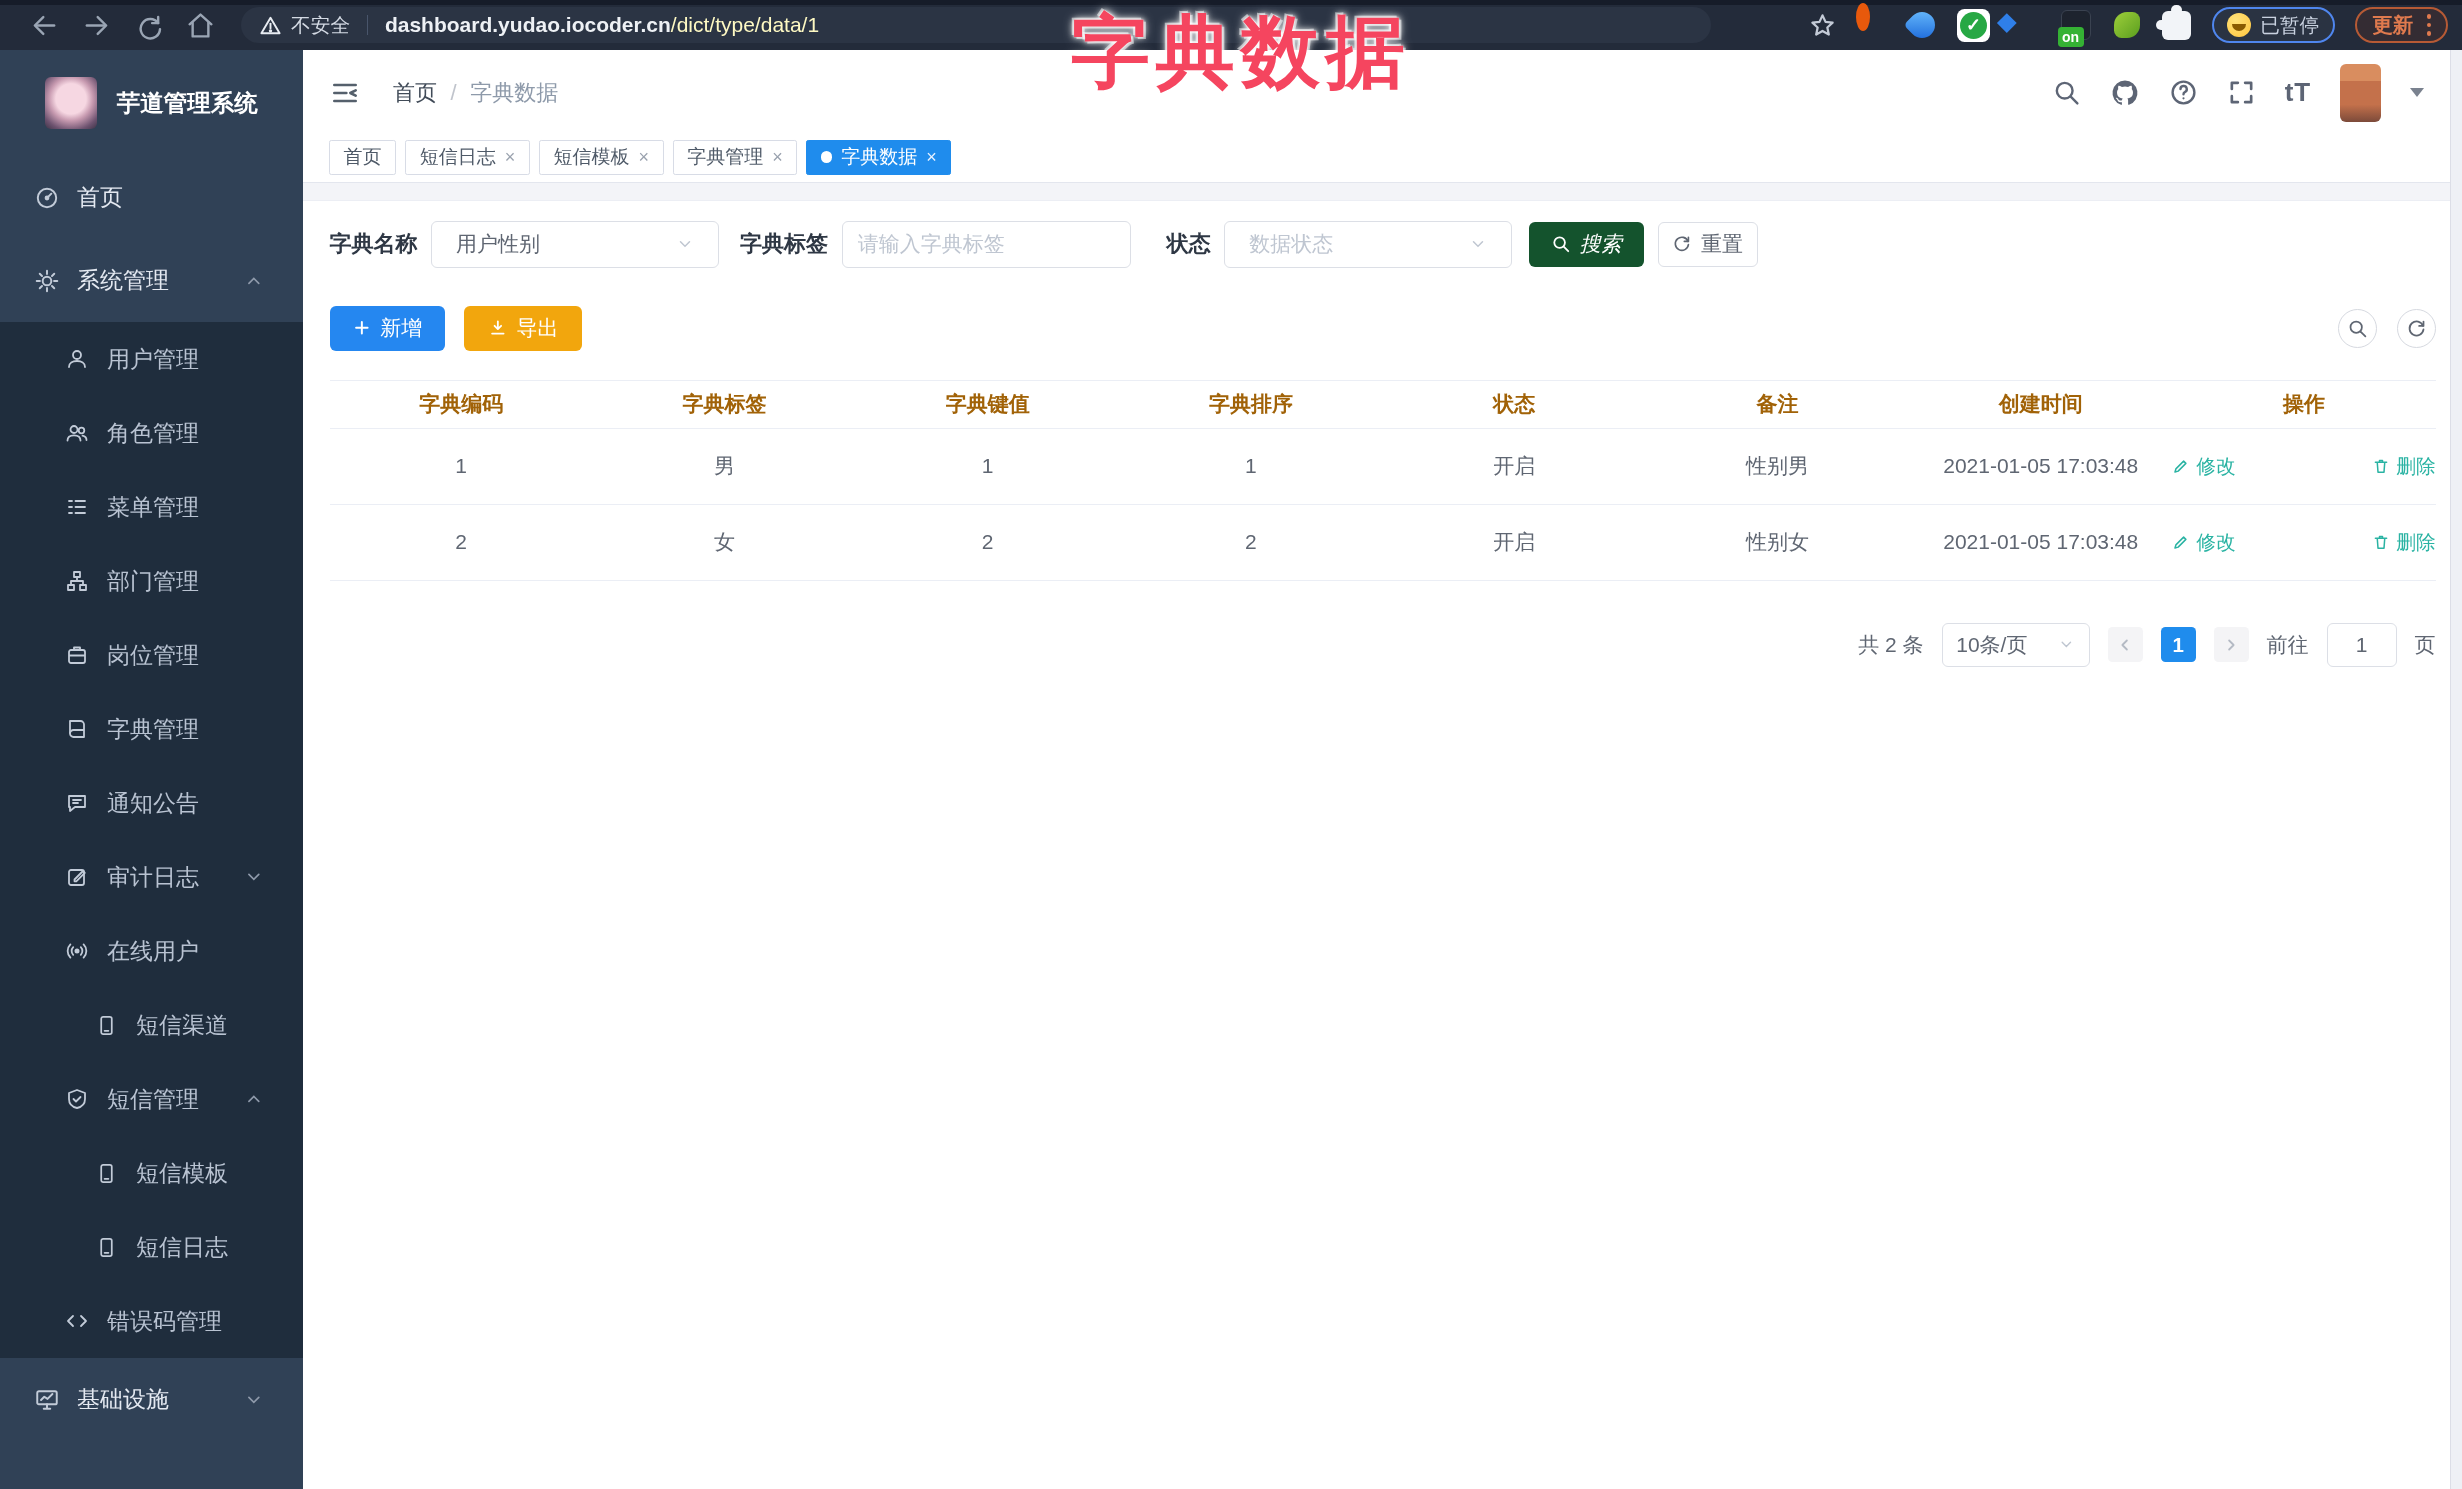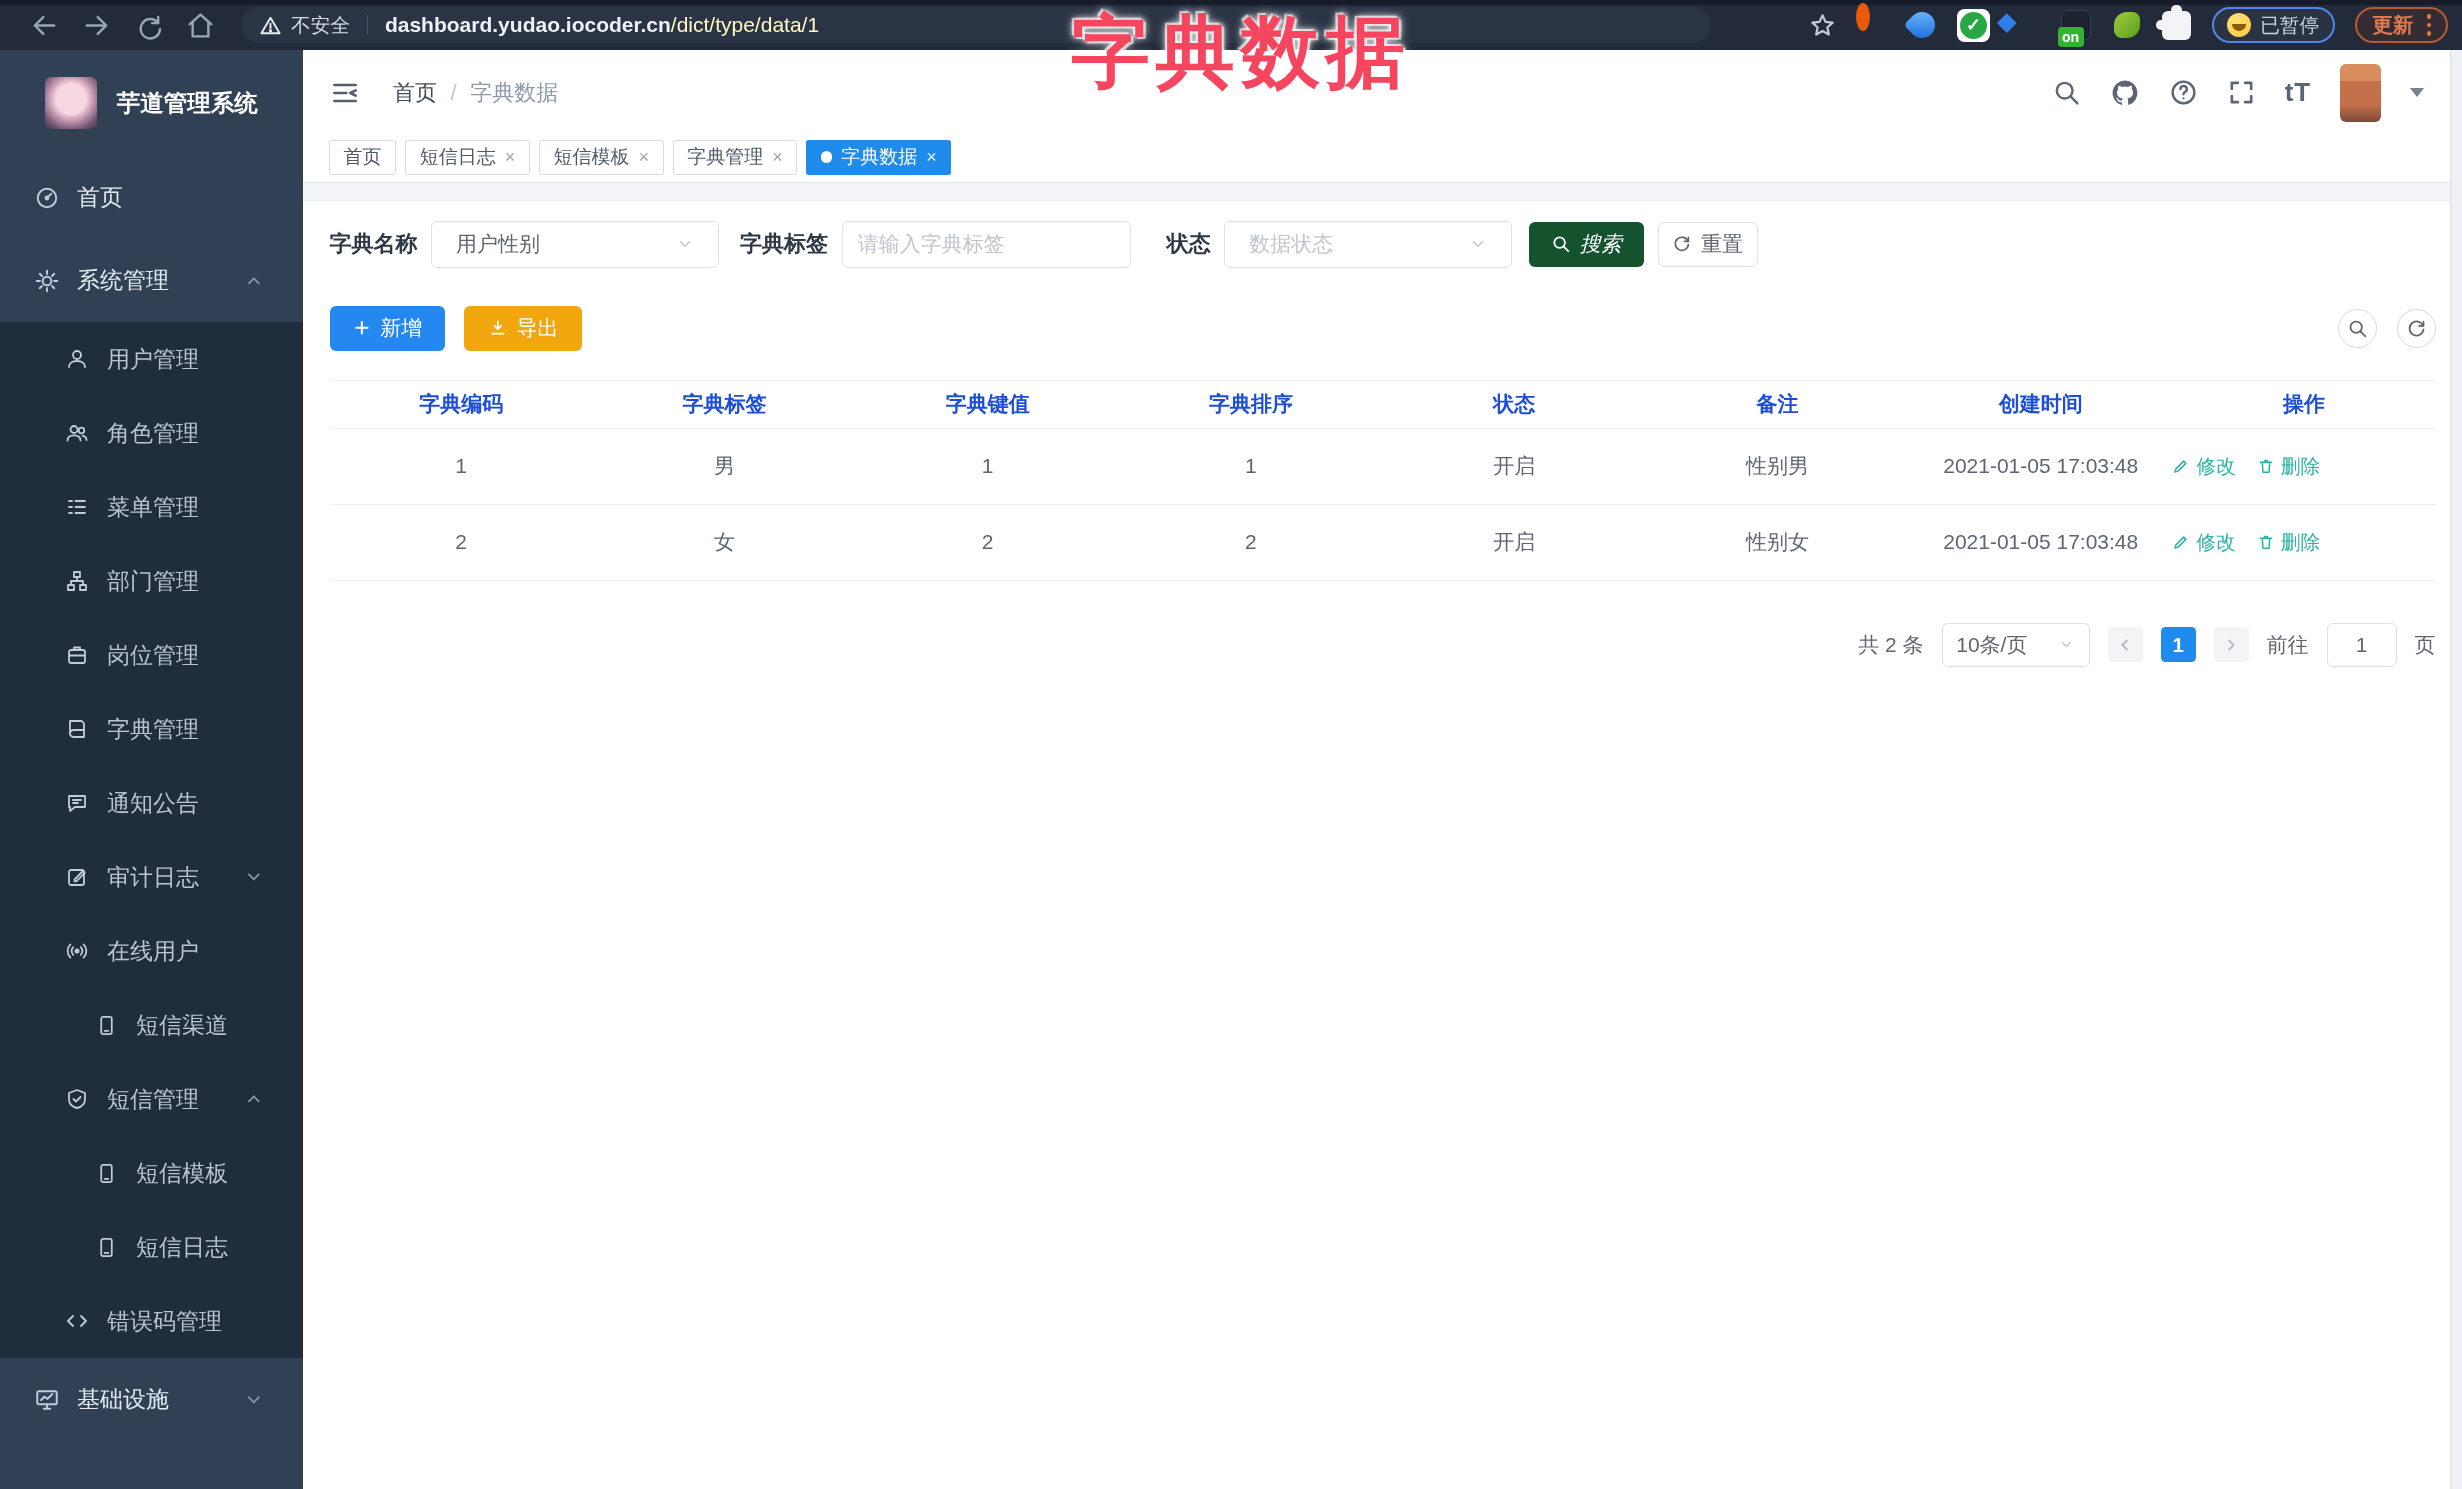--- a/index.html
+++ b/index.html
@@ -118,23 +118,23 @@
   .action-row{ margin-top:38px; display:flex; align-items:center; }
   .btn-add{ width:115px; background:#2587f0; color:#fff; }
   .btn-export{ width:118px; background:#f2a60d; color:#fff; margin-left:19.7px; }
   .right-tools{ margin-left:auto; display:flex; gap:19.7px; }
   .iconbtn{ width:39px; height:39px; border-radius:50%; border:0.8px solid #d6d9e0; background:#fff;
     color:#5f6672; display:flex; align-items:center; justify-content:center; }
 
   .table{ margin-top:29px; border-top:0.8px solid #ebeef5; }
   .t-head, .t-row{ display:grid; grid-template-columns:repeat(8,1fr); align-items:center; text-align:center; }
   .t-head{ height:48px; border-bottom:0.8px solid #ebeef5; }
-  .t-head .th{ font-size:21px; font-weight:700; color:#1d4ed8;text-align:center; }
+  .t-head .th{ font-size:21px; font-weight:700; color:#a16207;text-align:center; }
   .t-row{ height:76px; border-bottom:0.8px solid #ebeef5; font-size:21px; color:#5f6672; }
-  .op-cell{ display:flex; justify-content:flex-start; gap:21px; }
+  .op-cell{ display:flex; justify-content:space-between; gap:21px; }
   .op-link{ color:#2ab3a3; font-size:19.7px; display:flex; align-items:center; gap:6px; cursor:pointer; }
 
   .pagination{ margin-top:42px; display:flex; justify-content:flex-end; align-items:center; gap:18px; font-size:21px; color:#5f6672; }
   .pg-size{ width:148px; height:44px; border:0.8px solid #dcdfe6; border-radius:6px; background:#fff;
     display:flex; align-items:center; justify-content:space-between; padding:0 13.6px; color:#5f6672; }
   .pg-btn{ width:35px; height:35px; border-radius:4.5px; background:#f4f4f6; color:#b4bac4;
     display:flex; align-items:center; justify-content:center; font-size:23px; }
   .pg-cur{ background:#1f8ced; color:#fff; font-weight:700; font-size:20.5px; }
   .goto-input{ width:70px; height:44px; border:0.8px solid #dcdfe6; border-radius:6px; text-align:center;
     font-size:21px; color:#5f6672; font-family:"Liberation Sans",sans-serif; outline:none; }

